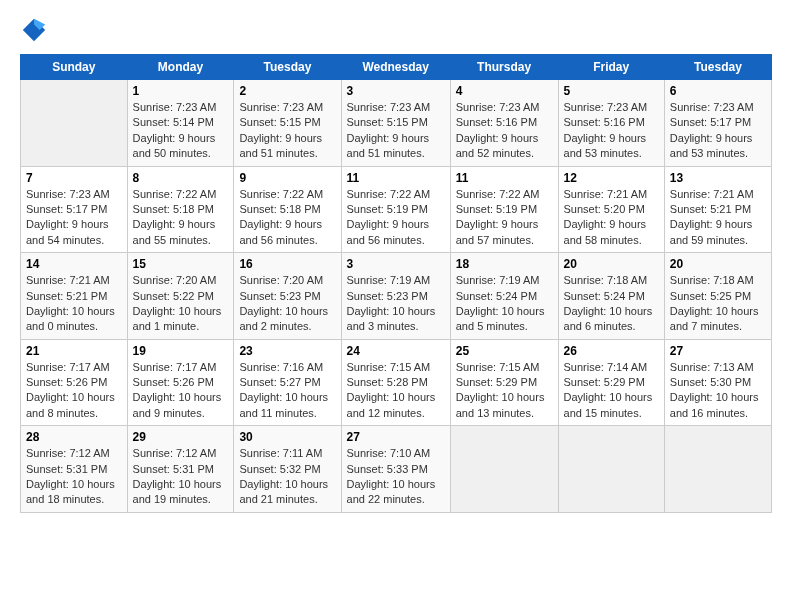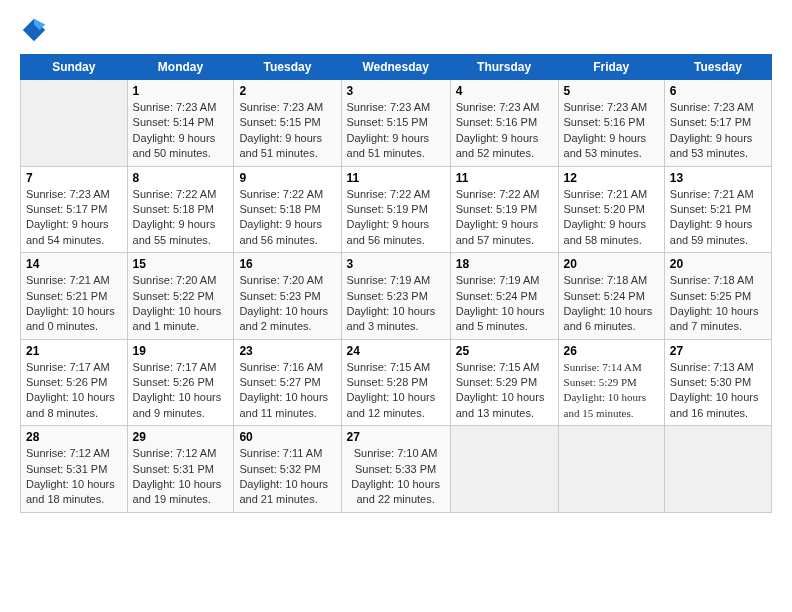--- a/index.html
+++ b/index.html
@@ -294,21 +294,21 @@
         </td>
         <td>
           <span class="day-number">25</span>
           <div class="cell-content" style="white-space: pre-line;">Sunrise: 7:15 AM
 Sunset: 5:29 PM
 Daylight: 10 hours
 and 13 minutes.</div>
         </td>
         <td>
           <span class="day-number">26</span>
-          <div class="cell-content" style="white-space: pre-line; font-family: Liberation Serif, serif;">Sunrise: 7:14 AM
+          <div class="cell-content" style="white-space: pre-line;">Sunrise: 7:14 AM
 Sunset: 5:29 PM
 Daylight: 10 hours
 and 15 minutes.</div>
         </td>
         <td>
           <span class="day-number">27</span>
           <div class="cell-content" style="white-space: pre-line;">Sunrise: 7:13 AM
 Sunset: 5:30 PM
 Daylight: 10 hours
 and 16 minutes.</div>
@@ -323,29 +323,29 @@
 and 18 minutes.</div>
         </td>
         <td>
           <span class="day-number">29</span>
           <div class="cell-content" style="white-space: pre-line;">Sunrise: 7:12 AM
 Sunset: 5:31 PM
 Daylight: 10 hours
 and 19 minutes.</div>
         </td>
         <td>
-          <span class="day-number">60</span>
+          <span class="day-number">30</span>
           <div class="cell-content" style="white-space: pre-line;">Sunrise: 7:11 AM
 Sunset: 5:32 PM
 Daylight: 10 hours
 and 21 minutes.</div>
         </td>
         <td>
           <span class="day-number">27</span>
-          <div class="cell-content" style="white-space: pre-line; text-align: center;">Sunrise: 7:10 AM
+          <div class="cell-content" style="white-space: pre-line;">Sunrise: 7:10 AM
 Sunset: 5:33 PM
 Daylight: 10 hours
 and 22 minutes.</div>
         </td>
         <td class="empty-cell"></td>
         <td class="empty-cell"></td>
         <td class="empty-cell"></td>
       </tr>
     </tbody>
 </table>

